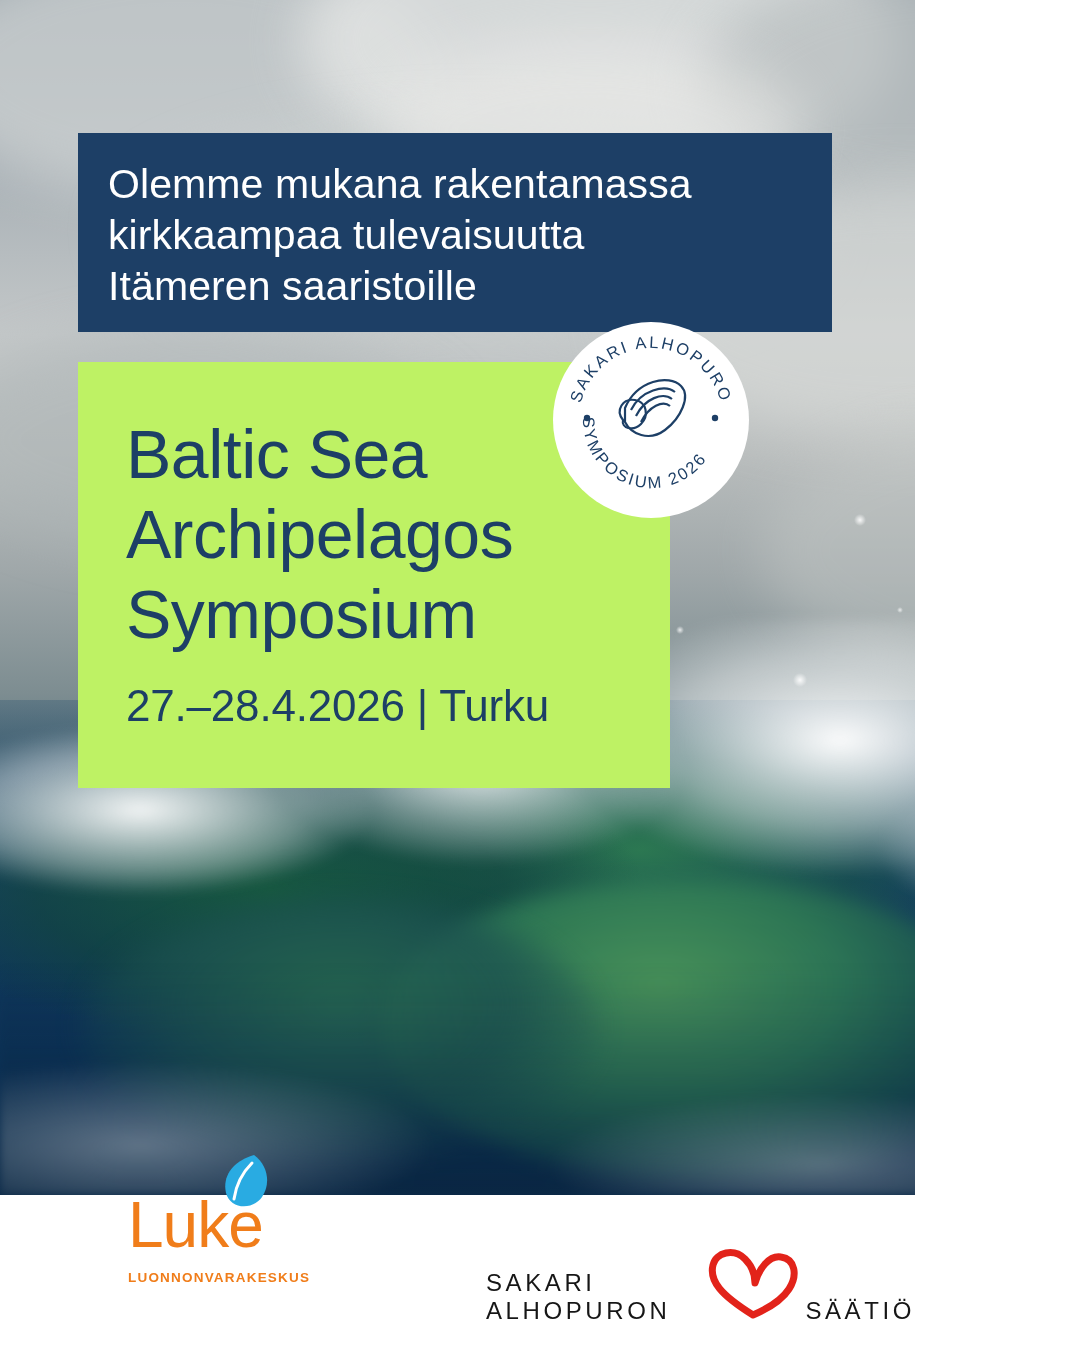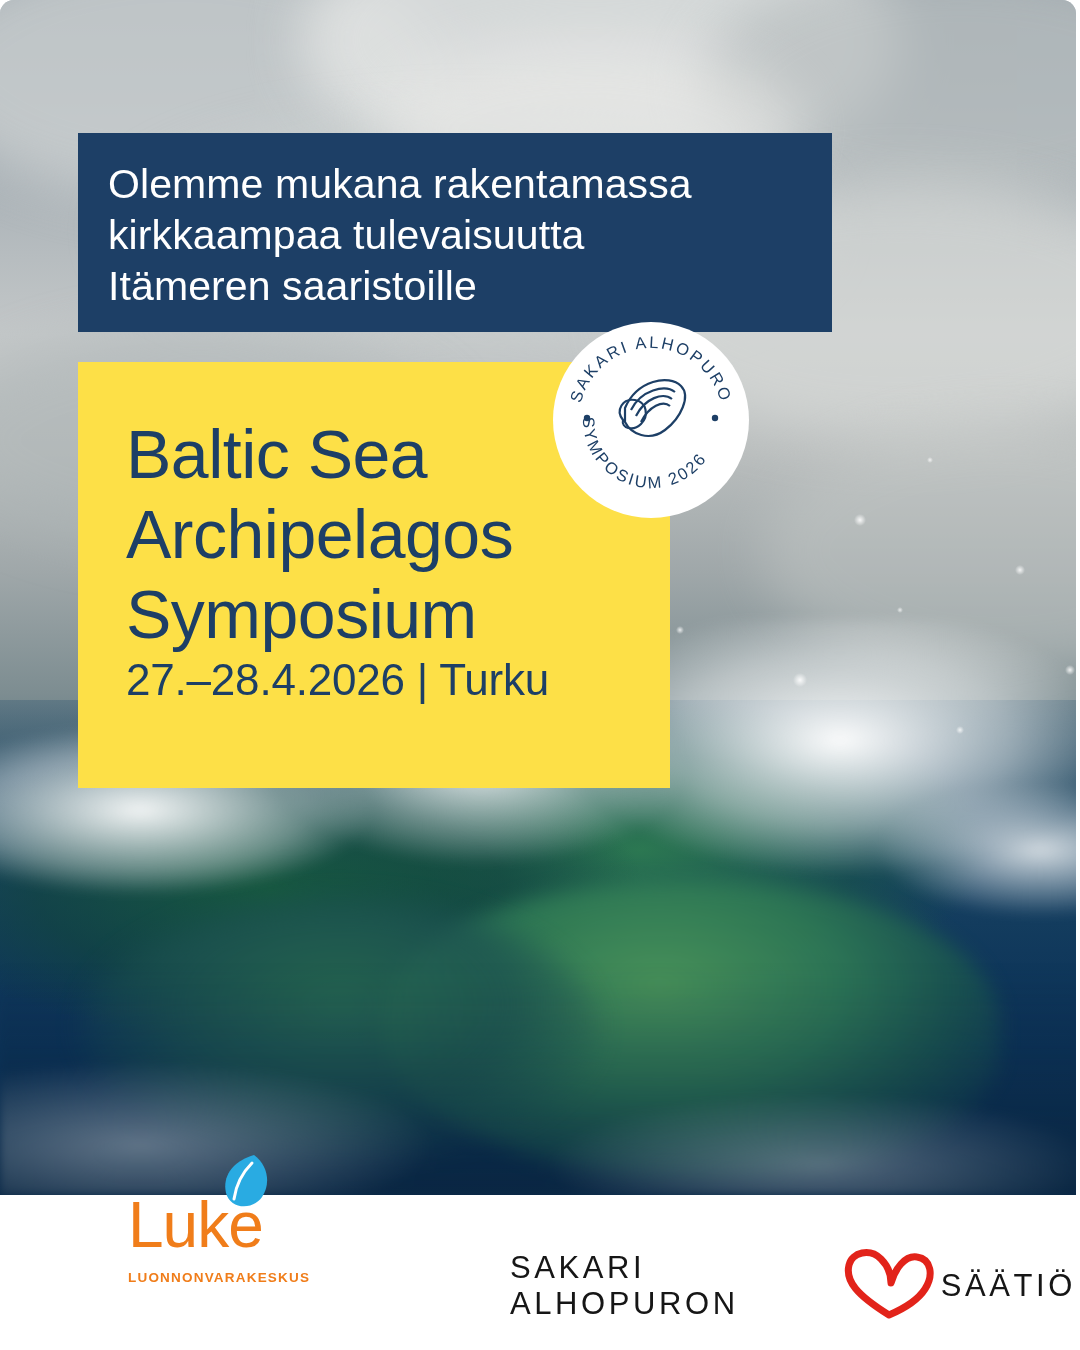--- a/index.html
+++ b/index.html
@@ -4,23 +4,22 @@
 <style>
   * { box-sizing: border-box; margin: 0; padding: 0; }
   html, body {
     width: 1080px; height: 1350px;
     font-family: "Liberation Sans", sans-serif;
     background: #ffffff;
     overflow: hidden;
   }
   .poster {
     position: relative;
-    width: 1076px; height: 1350px;
+    width: 915px; height: 1350px;
     overflow: hidden;
-    border-radius: 14px;
   }
 
   
   .photo {
     position: absolute; left: 0; top: 0;
     width: 1080px; height: 1195px;
     overflow: hidden;
     background: linear-gradient(180deg,
         #8e9aa3 0%, #9aa4ac 8%, #b0b7bb 18%, #c3c7c8 28%,
         #b9bdbd 38%, #9fa7a9 48%, #7d8d91 58%, #52707c 66%,
@@ -123,32 +122,33 @@
     font-weight: 400;
     letter-spacing: .1px;
     white-space: pre-line;
   }
 
   
   .card {
     position: absolute;
     left: 78px; top: 362px;
     width: 592px; height: 426px;
-    background: #fde047;
+    background: #bef264;
     padding: 52px 40px 0 48px;
   }
   .card-title {
     color: #1d3f66;
     font-size: 68px;
     line-height: 1.18;
     font-weight: 400;
     letter-spacing: -.5px;
     white-space: pre-line;
   }
   .card-date {
+    margin-top: 26px;
     color: #1d3f66;
     font-size: 44px;
     font-weight: 400;
     letter-spacing: -.2px;
   }
 
   
   .stamp {
     position: absolute;
     left: 553px; top: 322px;
@@ -186,24 +186,24 @@
     font-weight: 700;
     margin-top: 14px;
   }
   .luke-leaf {
     position: absolute;
     left: 90px; top: -42px;
     width: 54px; height: 58px;
   }
   .saatio {
     position: absolute;
-    left: 510px; top: 1245px;
-    display: flex; align-items: center;
+    left: 486px; top: 1245px;
+    display: flex; align-items: flex-end;
     color: #161616;
-    font-size: 31px;
+    font-size: 24px;
     letter-spacing: 3.6px;
     font-weight: 400;
   }
   .heart { margin: 0 6px 0 10px; display: inline-block; }
 </style>
 </head>
 <body>
 
 <div class="poster">
 

